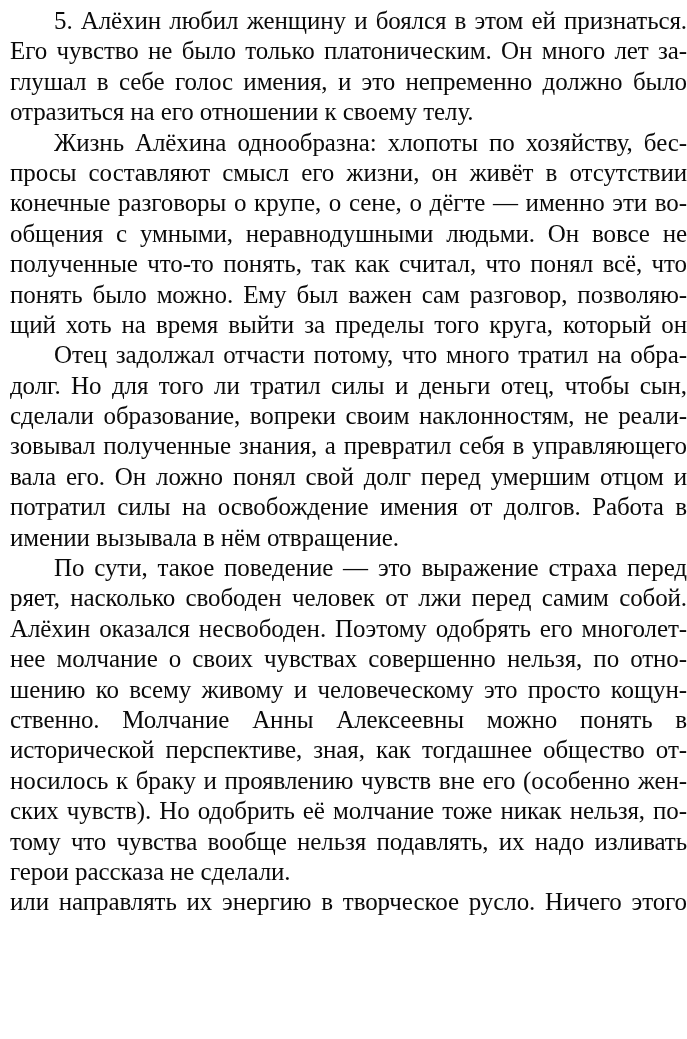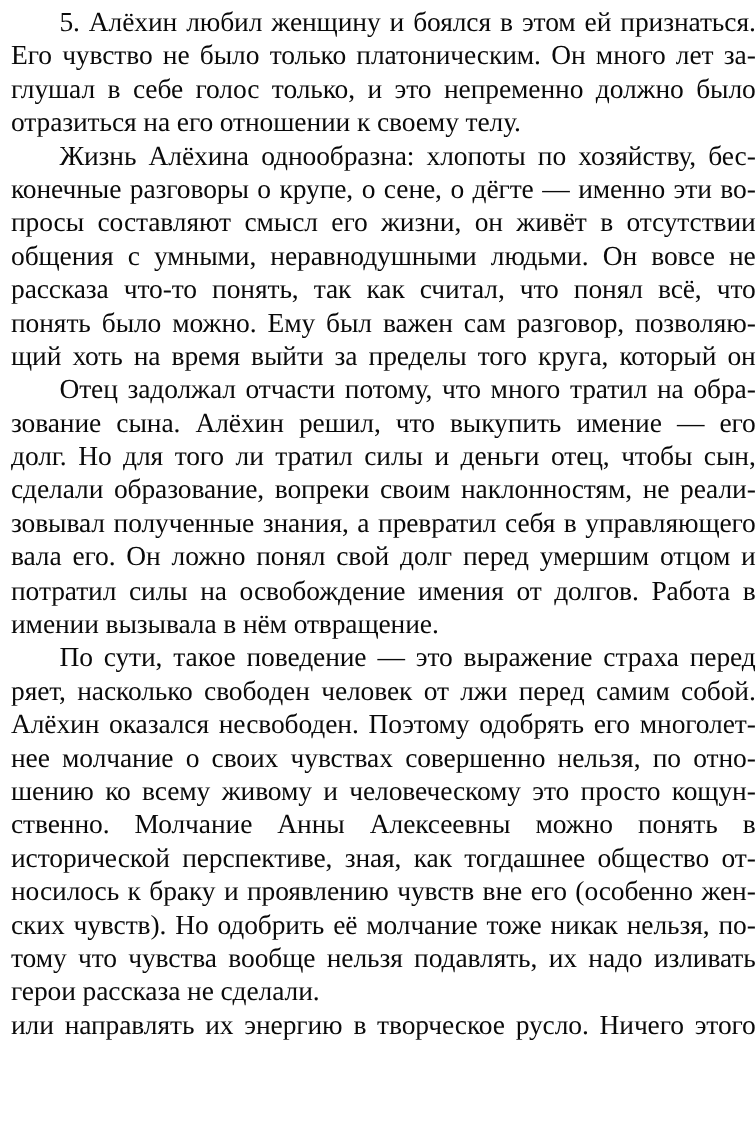--- a/index.html
+++ b/index.html
@@ -45,37 +45,36 @@
   }
 </style>
 </head>
 <body>
 
 <div class="page">
 
   <div class="paragraph">
     <div class="line first">5. Алёхин любил женщину и боялся в этом ей признаться.</div>
     <div class="line">Его чувство не было только платоническим. Он много лет за-</div>
-    <div class="line">глушал в себе голос только, и это непременно должно было</div>
+    <div class="line">глушал в себе голос имения, и это непременно должно было</div>
     <div class="line last">отразиться на его отношении к своему телу.</div>
   </div>
 
   <div class="paragraph">
     <div class="line first">Жизнь Алёхина однообразна: хлопоты по хозяйству, бес-</div>
+    <div class="line">просы составляют смысл его жизни, он живёт в отсутствии</div>
     <div class="line">конечные разговоры о крупе, о сене, о дёгте — именно эти во-</div>
-    <div class="line">просы составляют смысл его жизни, он живёт в отсутствии</div>
     <div class="line">общения с умными, неравнодушными людьми. Он вовсе не</div>
-    <div class="line">рассказа что-то понять, так как считал, что понял всё, что</div>
+    <div class="line">полученные что-то понять, так как считал, что понял всё, что</div>
     <div class="line">понять было можно. Ему был важен сам разговор, позволяю-</div>
     <div class="line">щий хоть на время выйти за пределы того круга, который он</div>
   </div>
 
   <div class="paragraph">
     <div class="line first">Отец задолжал отчасти потому, что много тратил на обра-</div>
-    <div class="line">зование сына. Алёхин решил, что выкупить имение — его</div>
     <div class="line">долг. Но для того ли тратил силы и деньги отец, чтобы сын,</div>
     <div class="line">сделали образование, вопреки своим наклонностям, не реали-</div>
     <div class="line">зовывал полученные знания, а превратил себя в управляющего</div>
     <div class="line">вала его. Он ложно понял свой долг перед умершим отцом и</div>
     <div class="line">потратил силы на освобождение имения от долгов. Работа в</div>
     <div class="line last">имении вызывала в нём отвращение.</div>
   </div>
 
   <div class="paragraph">
     <div class="line first">По сути, такое поведение — это выражение страха перед</div>

